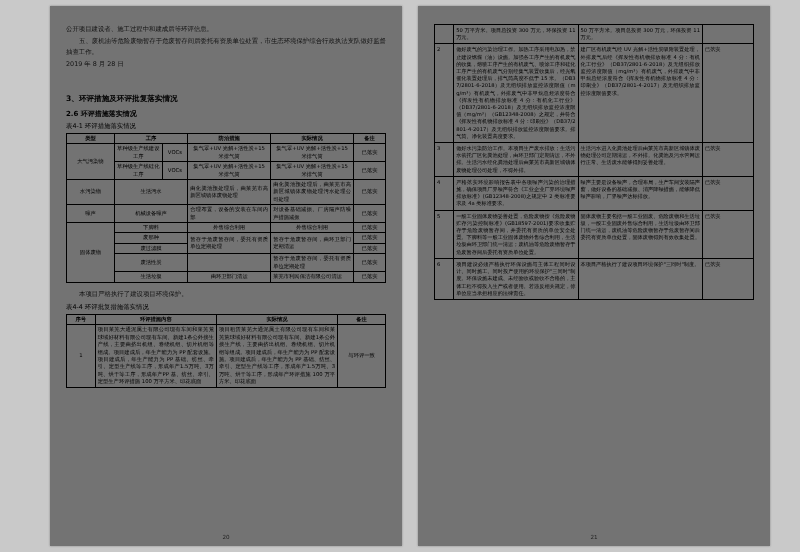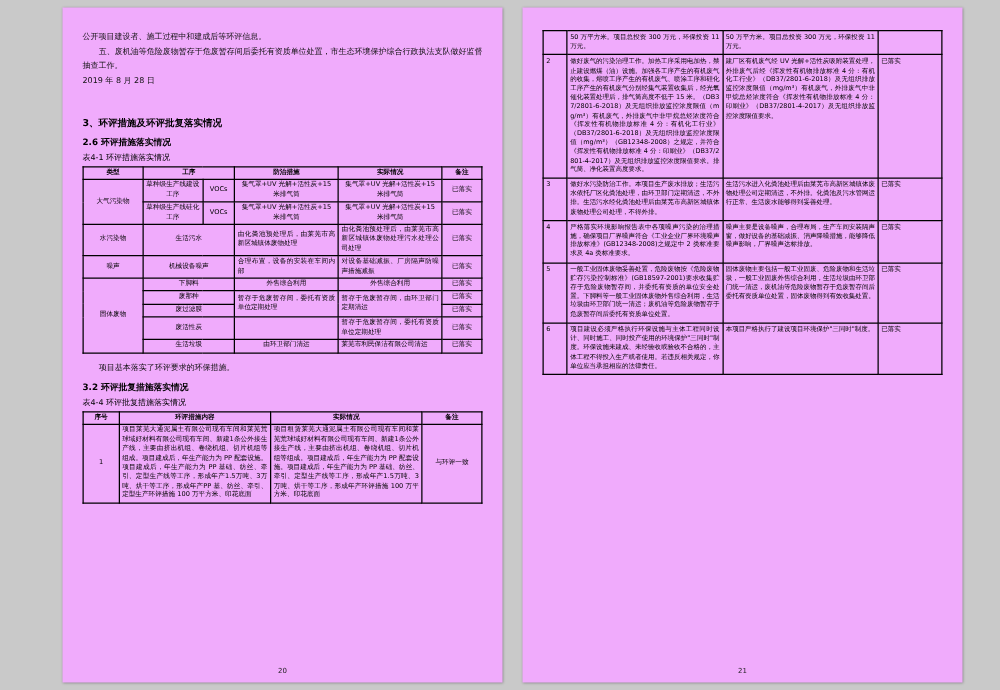--- a/index.html
+++ b/index.html
@@ -4,21 +4,21 @@
 <style>
   html,body{margin:0;padding:0;}
   body{
     width:800px;height:552px;
     background:#c9c9c9;
     font-family:"DejaVu Sans","Liberation Sans",sans-serif;
     overflow:hidden;
   }
   .spread{position:relative;width:800px;height:552px;}
   .page{
-    position:absolute;top:6px;height:540px;background:#f0abfc;
+    position:absolute;top:6px;height:540px;background:#737373;
     box-shadow:0 0 2px rgba(0,0,0,.35);
   }
   .page-left{left:50px;width:352px;}
   .page-right{left:418px;width:352px;}
   .page-inner{position:absolute;left:0;top:0;right:0;bottom:0;padding:18px 16px 14px 16px;box-sizing:border-box;}
 
   .ptext{font-size:6.4px;line-height:11.5px;color:#111;text-align:justify;}
   .ptext p{margin:0;text-indent:13px;}
   .ptext p.noind{text-indent:0;}
   .right-al{}
@@ -140,24 +140,23 @@
         <tr>
           <td class="c" colspan="2">生活垃圾</td>
           <td class="c">由环卫部门清运</td>
           <td class="jst">莱芜市利民保洁有限公司清运</td>
           <td class="c">已落实</td>
         </tr>
       </tbody>
         </table>
 
       <div class="ptext" style="margin-top:6px;">
-        <p>项目基本落实了环评要求的环保措施。</p>
+        <p>本项目严格执行了建设项目环境保护。</p>
       </div>
 
-      <div class="h2">3.2 环评批复措施落实情况</div>
       <div class="tcap">表4-4  环评批复措施落实情况</div>
 
       <table class="doc">
         <colgroup>
           <col style="width:9%">
             <col style="width:38%">
             <col style="width:38%">
             <col style="width:15%">
         </colgroup>
         <tbody>

